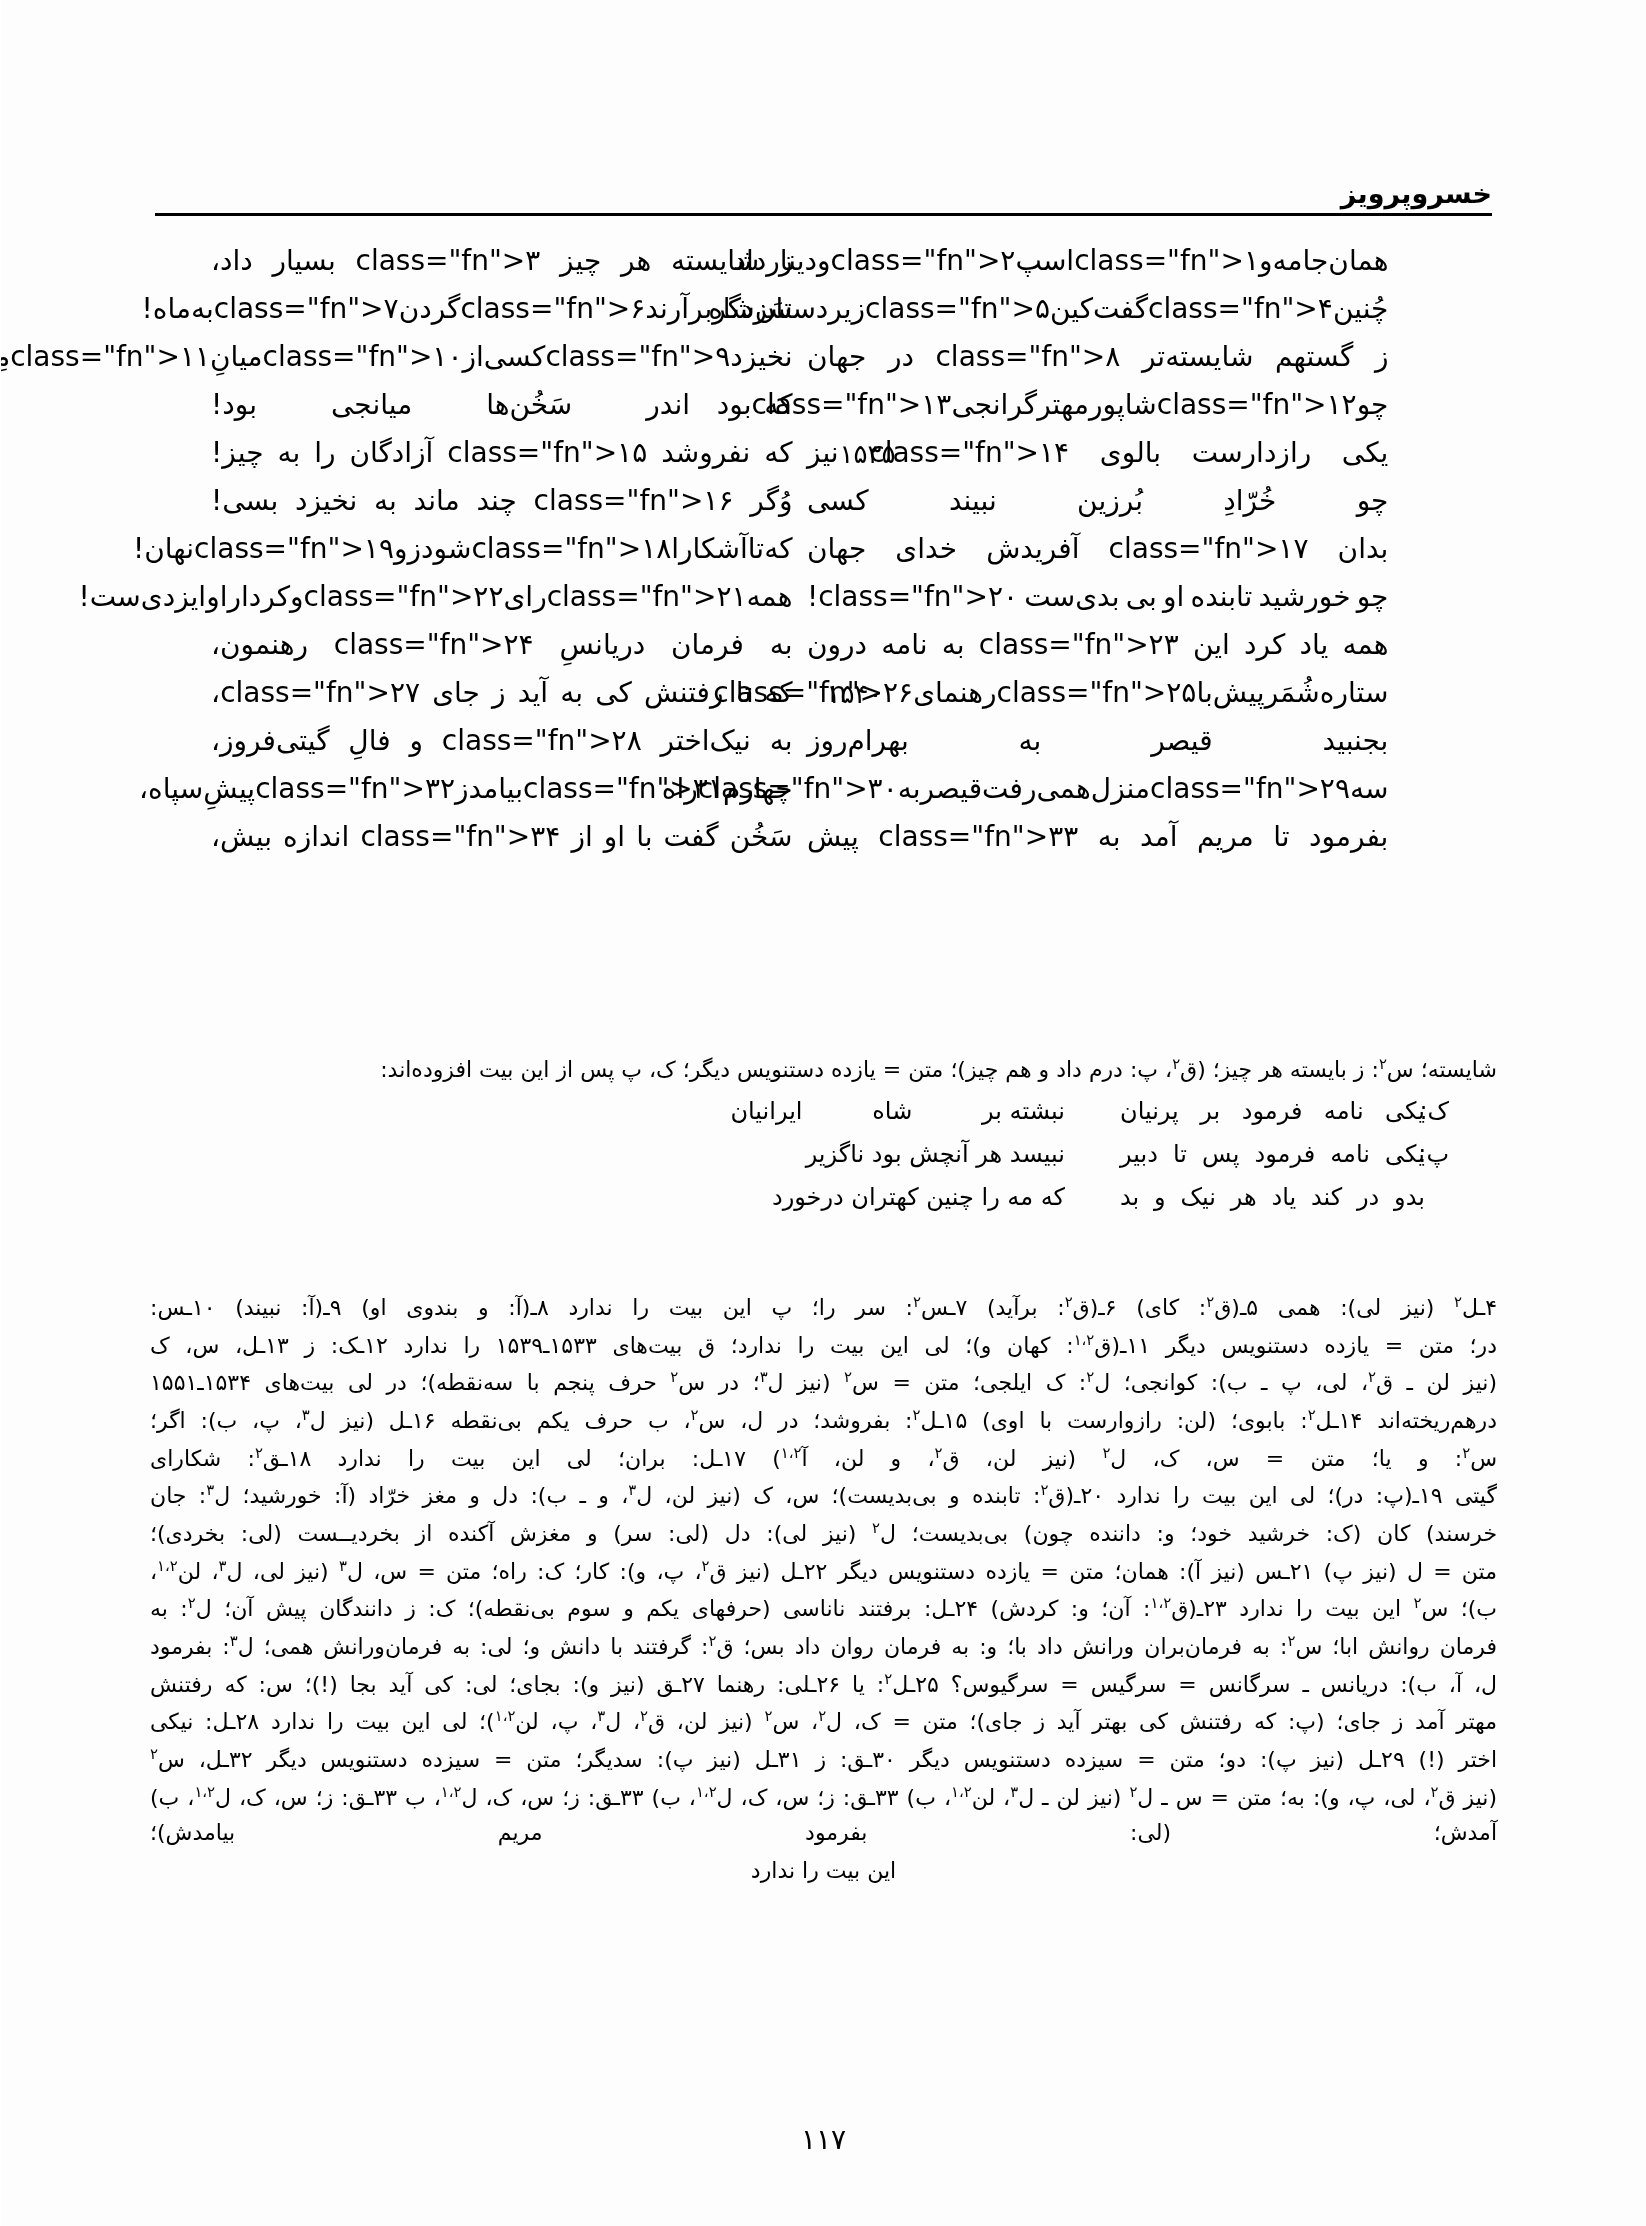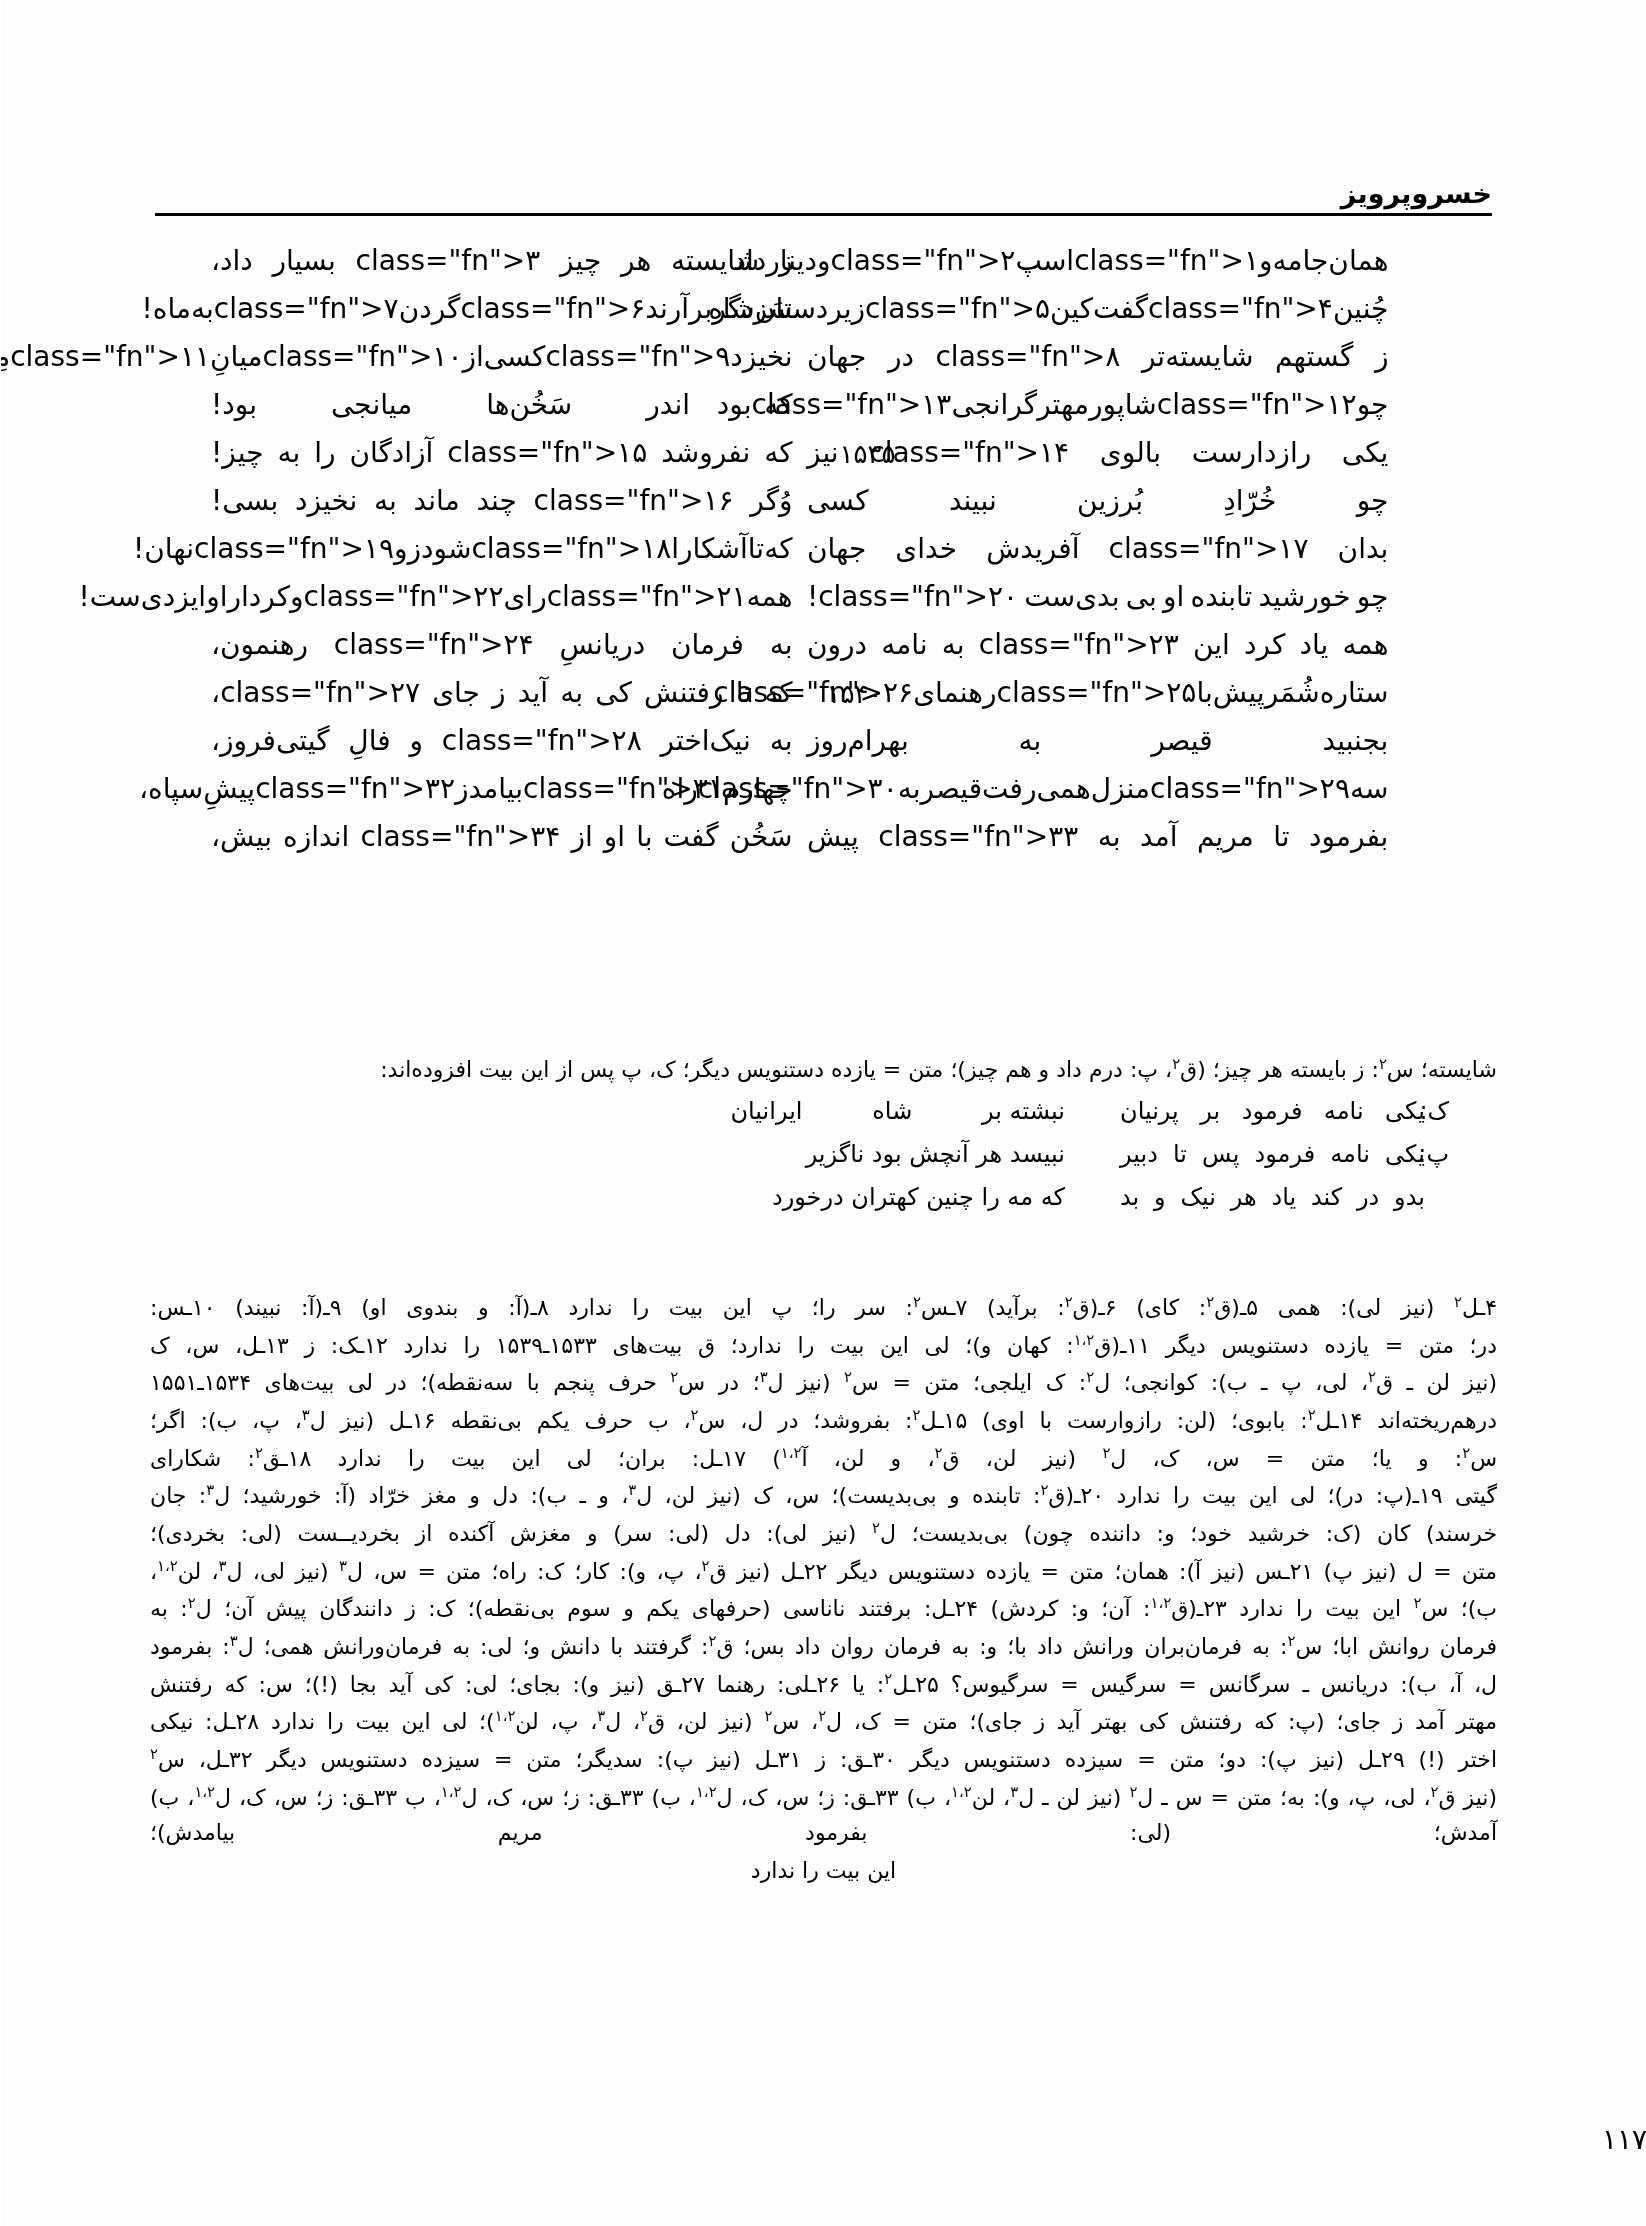--- a/index.html
+++ b/index.html
@@ -162,21 +162,21 @@
     font-size: 22px;
     line-height: 1.63;
   }
 
   
   .folio {
     position: absolute;
     left: 0;
     right: 0;
     top: 2123px;
-    text-align: right;
+    text-align: center;
     font-size: 28px;
     direction: rtl;
   }
 </style>
 </head>
 <body>
 
 <div class="page">
 
   <div class="runhead-wrap">

